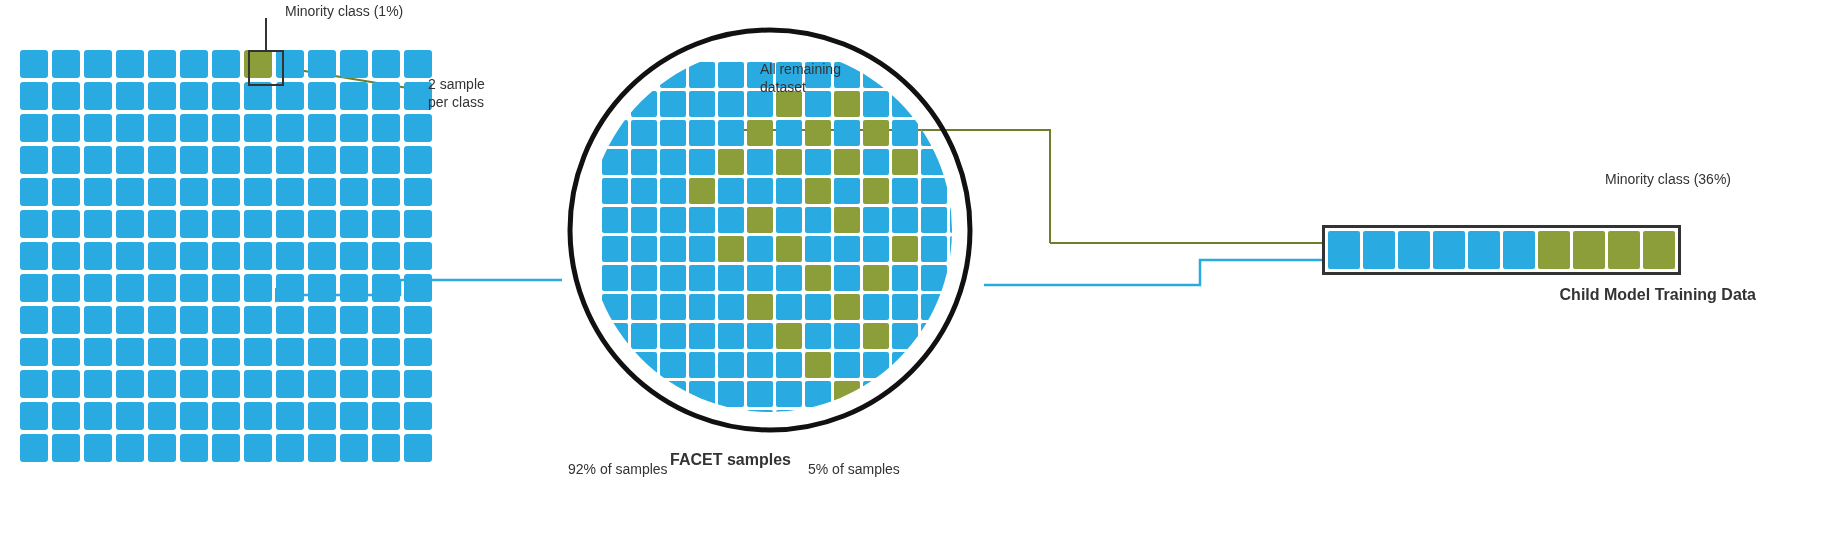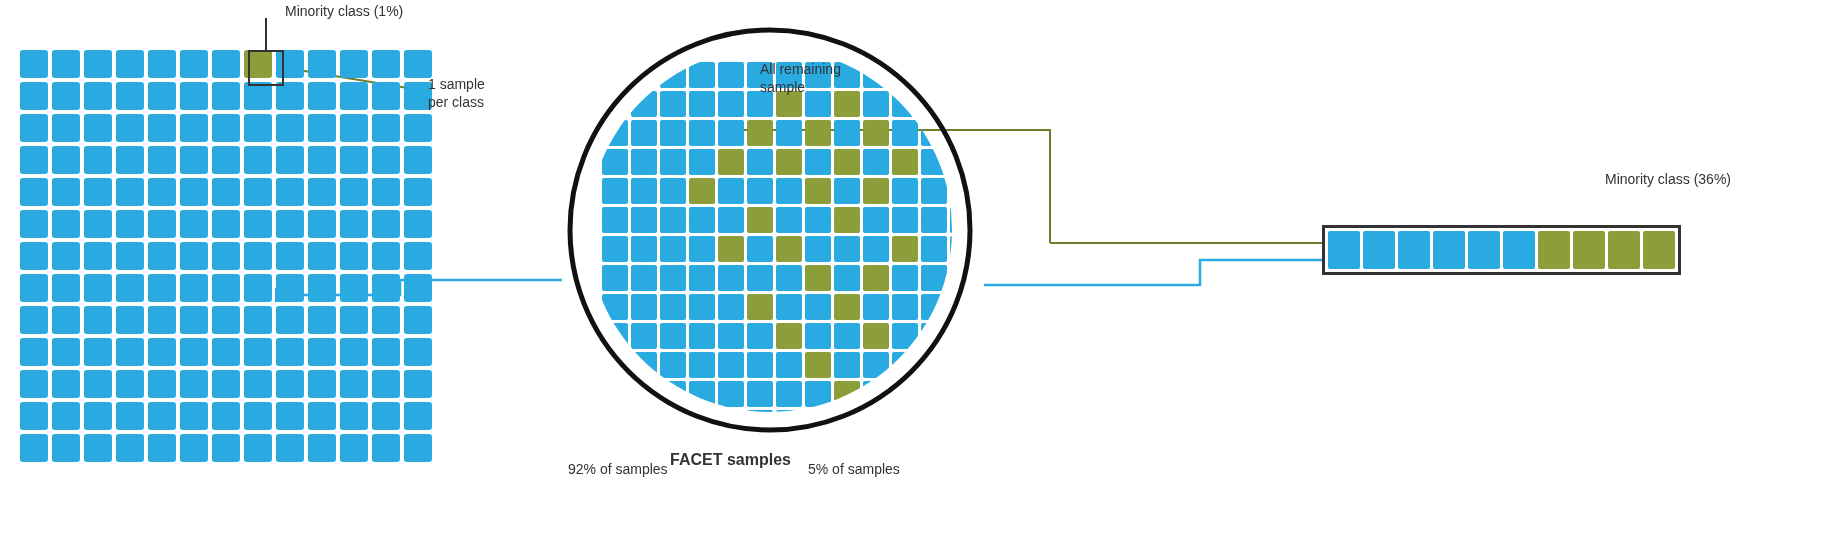--- a/index.html
+++ b/index.html
@@ -336,21 +336,21 @@
       <div class="grid-cell" style="background: rgb(41, 171, 226);"></div>
       <div class="grid-cell" style="background: rgb(41, 171, 226);"></div>
       <div class="grid-cell" style="background: rgb(41, 171, 226);"></div>
       <div class="grid-cell" style="background: rgb(41, 171, 226);"></div>
     </div>
 
   <div class="minority-box-left"></div>
 
   <div class="label" style="top:2px; left:285px; font-size:14px;">Minority class (1%)</div>
 
-  <div class="label" style="top:75px; left:428px; font-size:14px; white-space:pre-line;">1 sample
+  <div class="label" style="top:75px; left:428px; font-size:14px; white-space:pre-line;">2 sample
 per class</div>
 
   <div class="circle-wrapper">
     <svg class="circle-svg" viewBox="0 0 420 420">
       <circle cx="210" cy="210" r="200" fill="none" stroke="#111" stroke-width="5"></circle>
     </svg>
     <div class="circle-grid">
       <div class="circle-grid-inner" id="circleGridInner">
       <div class="circle-cell" style="background: rgb(41, 171, 226);"></div>
           <div class="circle-cell" style="background: rgb(41, 171, 226);"></div>
@@ -525,32 +525,33 @@
     </div>
   </div>
 
   <div class="label label-bold" style="top:450px; left:670px; font-size:16px;">FACET samples</div>
 
   <div class="label" style="top:460px; left:568px; font-size:14px;">92% of samples</div>
 
   <div class="label" style="top:460px; left:808px; font-size:14px;">5% of samples</div>
 
   <div class="label" style="top:60px; left:760px; font-size:14px; white-space:pre-line;">All remaining
-sample</div>
+dataset</div>
 
   <div class="label" style="top:170px; right:105px; font-size:14px;">Minority class (36%)</div>
 
   <div class="right-grid" id="rightGrid">
   <div class="right-cell" style="background: rgb(41, 171, 226);"></div>
       <div class="right-cell" style="background: rgb(41, 171, 226);"></div>
       <div class="right-cell" style="background: rgb(41, 171, 226);"></div>
       <div class="right-cell" style="background: rgb(41, 171, 226);"></div>
       <div class="right-cell" style="background: rgb(41, 171, 226);"></div>
       <div class="right-cell" style="background: rgb(41, 171, 226);"></div>
       <div class="right-cell" style="background: rgb(139, 158, 58);"></div>
       <div class="right-cell" style="background: rgb(139, 158, 58);"></div>
       <div class="right-cell" style="background: rgb(139, 158, 58);"></div>
       <div class="right-cell" style="background: rgb(139, 158, 58);"></div>
     </div>
 
+  <div class="label label-bold" style="top:285px; right:80px; font-size:16px;">Child Model Training Data</div>
 
 
 </div>
 
 </body></html>

